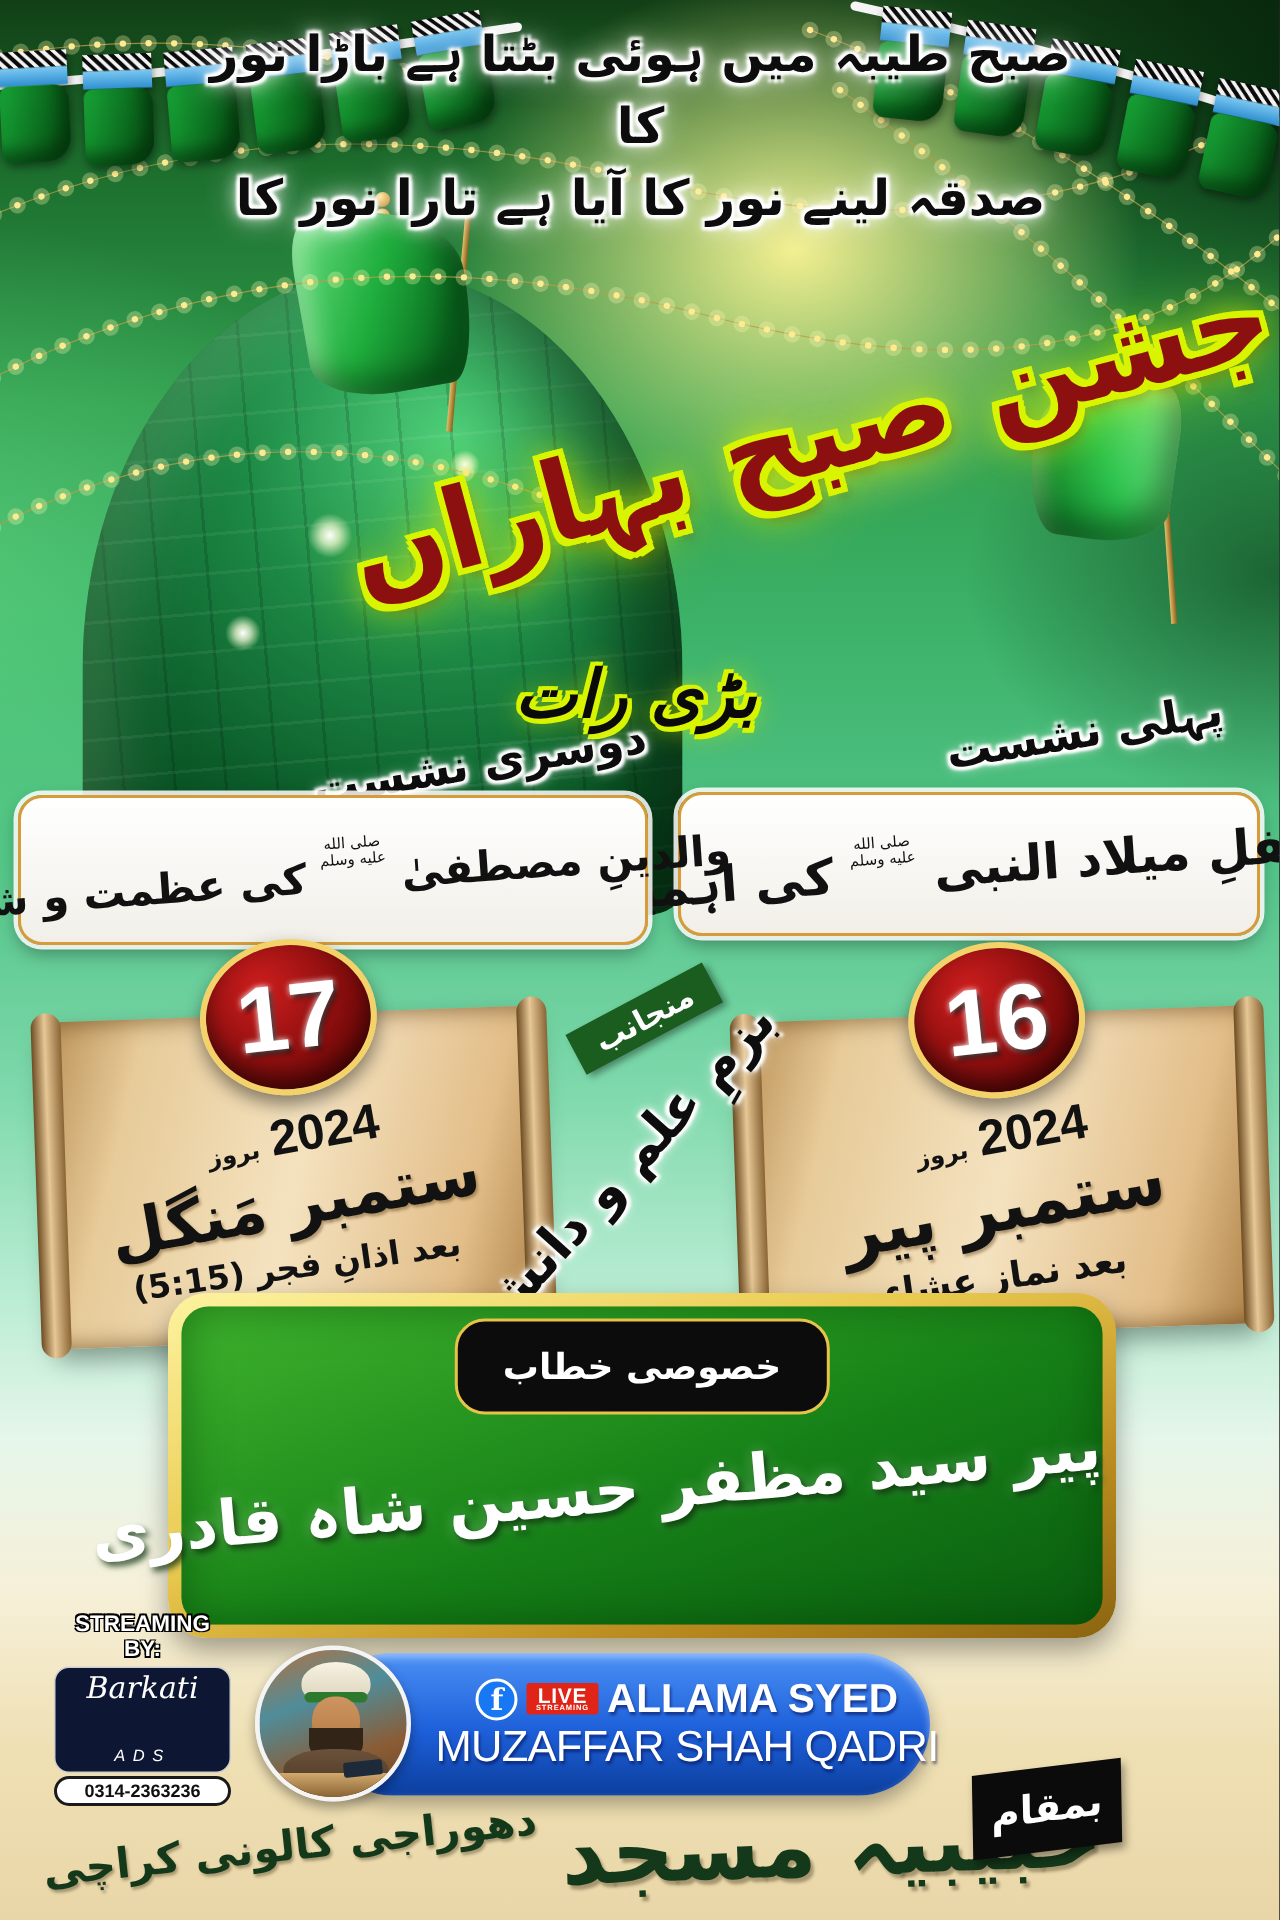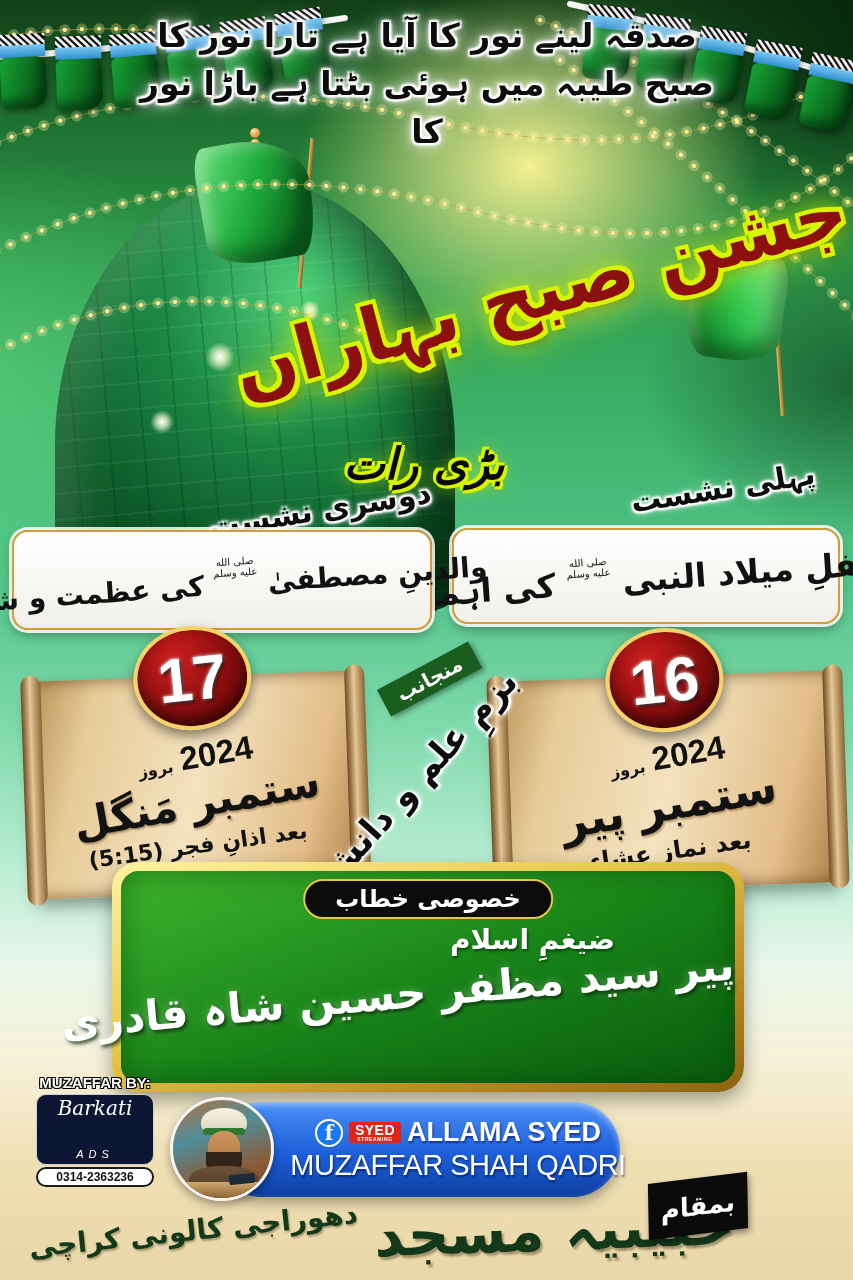--- a/index.html
+++ b/index.html
@@ -108,21 +108,21 @@
 
   
   .banner { position:absolute; left:112px; top:862px; width:632px; height:230px; z-index:5;
     padding:9px; border-radius:26px;
     background:linear-gradient(160deg,#fdf3a0,#e9c94e 40%,#b98a1e 75%,#8a6410);
     box-shadow:0 8px 18px rgba(0,0,0,.35); }
   .banner-inner { position:relative; width:100%; height:100%; border-radius:18px;
     background:linear-gradient(160deg,#3fb32d,#168117 55%,#0a5c0f);
     box-shadow:inset 0 0 30px rgba(0,60,0,.5); }
   .speech-tag { position:absolute; left:50%; top:8px; transform:translateX(-50%);
-    background:#0c0c0c; border:2px solid #e8c34a; border-radius:20px; padding:4px 30px;
+    background:#0c0c0c; border:2px solid #e8c34a; border-radius:20px; padding:16px 30px;
     color:#fff; font-size:24px; font-weight:bold; white-space:nowrap; }
   .honorific { position:absolute; right:120px; top:52px; color:#fff; font-size:28px; font-weight:bold;
     text-shadow:1px 2px 3px rgba(0,40,0,.7); }
   .speaker-name { position:absolute; left:0; right:0; top:96px; text-align:center;
     transform:rotate(-5deg); color:#fff; font-size:42px; font-weight:bold; letter-spacing:-1px;
     white-space:nowrap; text-shadow:2px 3px 4px rgba(0,40,0,.75), 0 0 10px rgba(255,255,255,.3); }
 
   
   .designer { position:absolute; left:36px; top:1074px; width:118px; z-index:6; text-align:center; }
   .designer .lbl { font-size:15px; font-weight:bold; color:#fff;
@@ -281,22 +281,22 @@
       <div class="blue"></div>
       <div class="cloth"></div>
     </div>
   <div class="flag" style="left:805px;top:56px;transform:rotate(12deg);">
       <div class="checker"></div>
       <div class="blue"></div>
       <div class="cloth"></div>
     </div>
 
   <div class="couplet urdu rtl">
+    <div>صبح طیبہ میں ہوئی بٹتا ہے باڑا نور کا</div>
     <div>صدقہ لینے نور کا آیا ہے تارا نور کا</div>
-    <div>صبح طیبہ میں ہوئی بٹتا ہے باڑا نور کا</div>
   </div>
 
   <div class="main-title urdu rtl">جشن صبح بہاراں</div>
   <div class="subtitle urdu rtl">بڑی رات</div>
 
   <div class="session-label urdu rtl" style="left:608px;top:470px;width:230px;text-align:center;transform:rotate(-9deg);">پہلی نشست</div>
   <div class="topic-box" style="left:452px;top:528px;width:388px;height:96px;">
     <div class="topic-text urdu rtl" style="font-size:33px;">
       <span>محفلِ میلاد النبی</span>
       <span class="pbuh urdu">صلى الله عليه وسلم</span>
@@ -332,27 +332,26 @@
   </div>
 
   <div class="organizer">
     <div class="org-tag urdu rtl">منجانب</div>
     <div class="org-name urdu rtl">بزمِ علم و دانش</div>
   </div>
 
   <div class="banner">
     <div class="banner-inner">
       <div class="speech-tag urdu rtl">خصوصی خطاب</div>
-      <div class="honorific urdu rtl">ضیغمِ اسلام</div>
       <div class="speaker-name urdu rtl">پیر سید مظفر حسین شاہ قادری</div>
     </div>
   </div>
 
   <div class="designer">
-    <div class="lbl">MUZAFFAR BY:</div>
+    <div class="lbl">STREAMING BY:</div>
     <div class="card">
       <div class="brand">Barkati</div>
       <div class="brand-sub">ADS</div>
     </div>
     <div class="phone">0314-2363236</div>
   </div>
 
   <div class="live-bar">
     <div class="photo">
       <div class="ph-turban"></div>
@@ -360,21 +359,21 @@
       <div class="ph-face"></div>
       <div class="ph-beard"></div>
       <div class="ph-robe"></div>
       <div class="ph-desk"></div>
       <div class="ph-laptop"></div>
     </div>
     <div class="live-content">
       <div class="live-row1">
         <div class="fb-circle">f</div>
         <div class="live-badge">
-          <div class="lv">SYED</div>
+          <div class="lv">LIVE</div>
           <div class="st">STREAMING</div>
         </div>
         <div class="live-name1">ALLAMA SYED</div>
       </div>
       <div class="live-name2">MUZAFFAR SHAH QADRI</div>
     </div>
   </div>
 
   <div class="venue-tag urdu rtl">بمقام</div>
   <div class="venue-line rtl">

